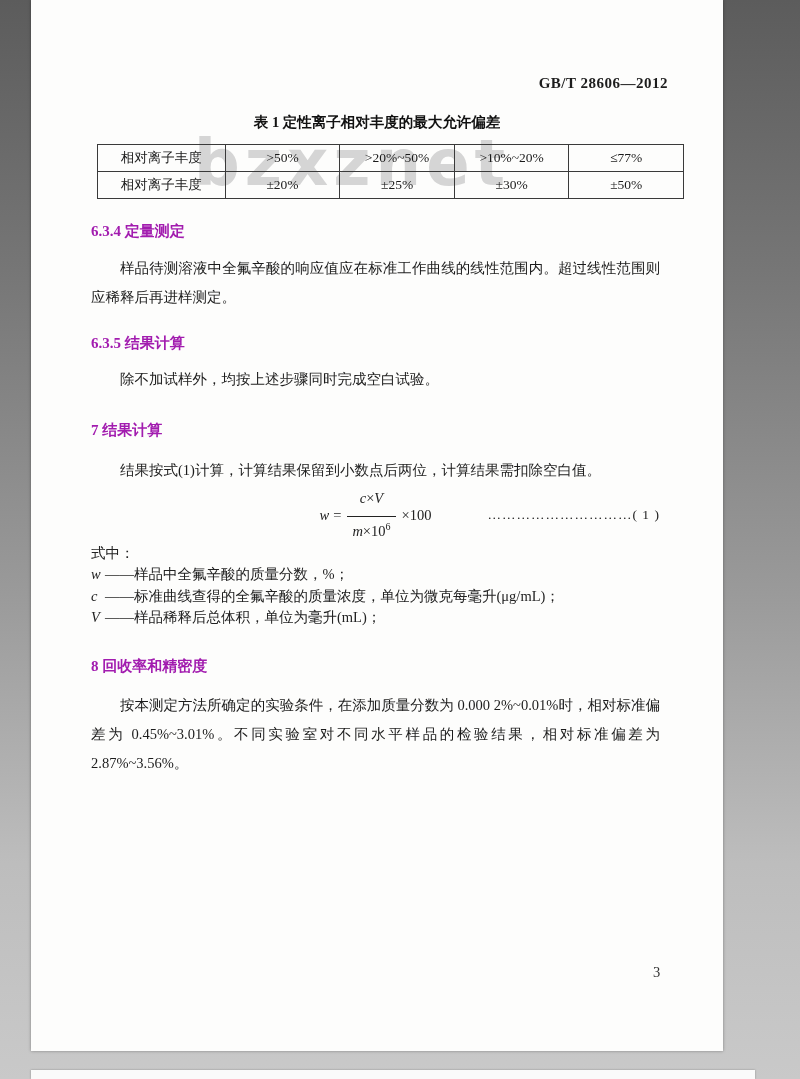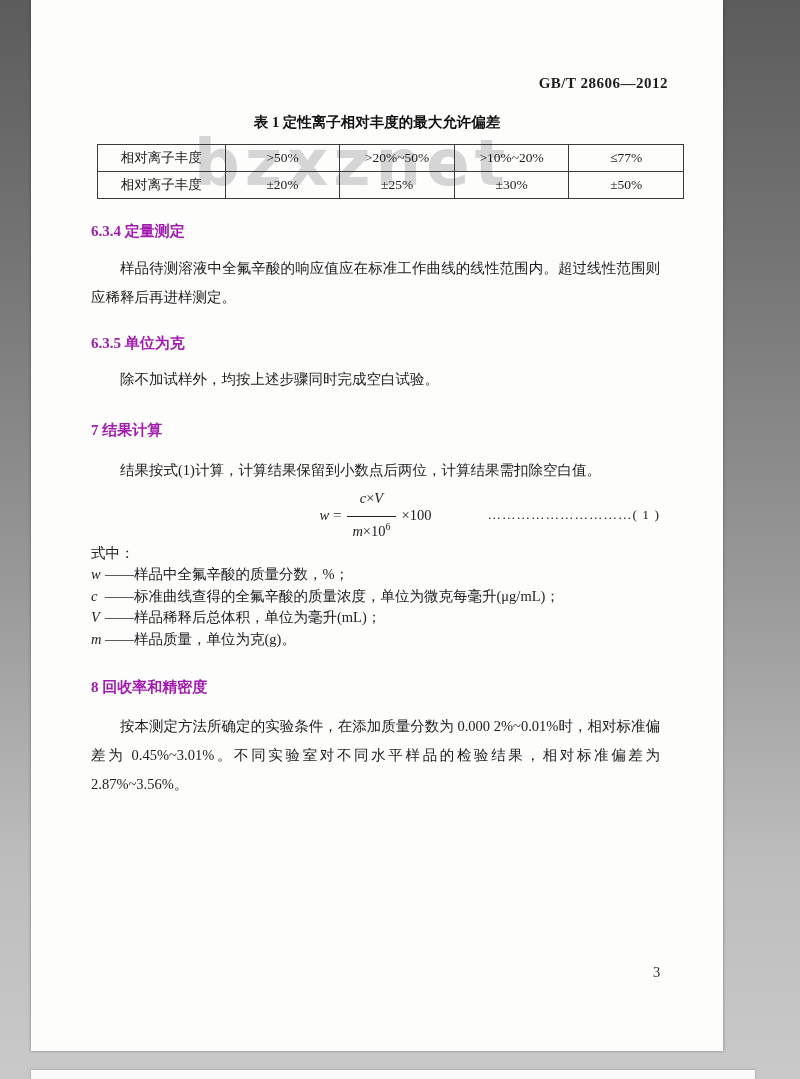--- a/index.html
+++ b/index.html
@@ -121,21 +121,21 @@
           <td>±50%</td>
         </tr>
       </tbody>
     </table>
 
     <div class="content">
 
       <div class="h-sub h-634">6.3.4  定量测定</div>
       <p class="para p-634">样品待测溶液中全氟辛酸的响应值应在标准工作曲线的线性范围内。超过线性范围则应稀释后再进样测定。</p>
 
-      <div class="h-sub h-635">6.3.5  单位为克</div>
+      <div class="h-sub h-635">6.3.5  结果计算</div>
       <p class="para p-635">除不加试样外，均按上述步骤同时完成空白试验。</p>
 
       <div class="h-sub h-7">7  结果计算</div>
       <p class="para p-7">结果按式(1)计算，计算结果保留到小数点后两位，计算结果需扣除空白值。</p>
 
       <div class="formula-row">
         <span class="eq">
           <i>w</i>
             <span>=</span>
           <span class="frac">
@@ -145,21 +145,20 @@
           <span>×100</span>
         </span>
         <span class="eq-leader"><span>…………………………</span><span>( 1 )</span></span>
       </div>
 
       <div class="where-label">式中：</div>
 
       <div class="def-line"><span class="sym">w</span><span>——</span><span>样品中全氟辛酸的质量分数，%；</span></div>
       <div class="def-line"><span class="sym">c</span><span>——</span><span>标准曲线查得的全氟辛酸的质量浓度，单位为微克每毫升(μg/mL)；</span></div>
       <div class="def-line"><span class="sym">V</span><span>——</span><span>样品稀释后总体积，单位为毫升(mL)；</span></div>
-      <div class="def-line"><span class="sym">m</span><span>——</span><span>样品质量，单位为克(g)。</span></div>
 
       <div class="h-sub h-8">8  回收率和精密度</div>
       <p class="para p-8">按本测定方法所确定的实验条件，在添加质量分数为 0.000 2%~0.01%时，相对标准偏差为 0.45%~3.01%。不同实验室对不同水平样品的检验结果，相对标准偏差为 2.87%~3.56%。</p>
 
     </div>
 
     <div class="page-num">3</div>
 
   </div>
 

